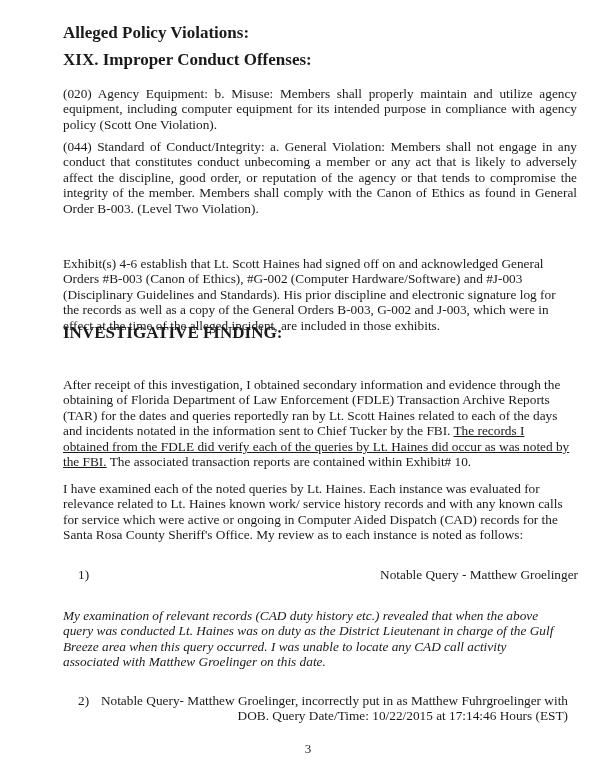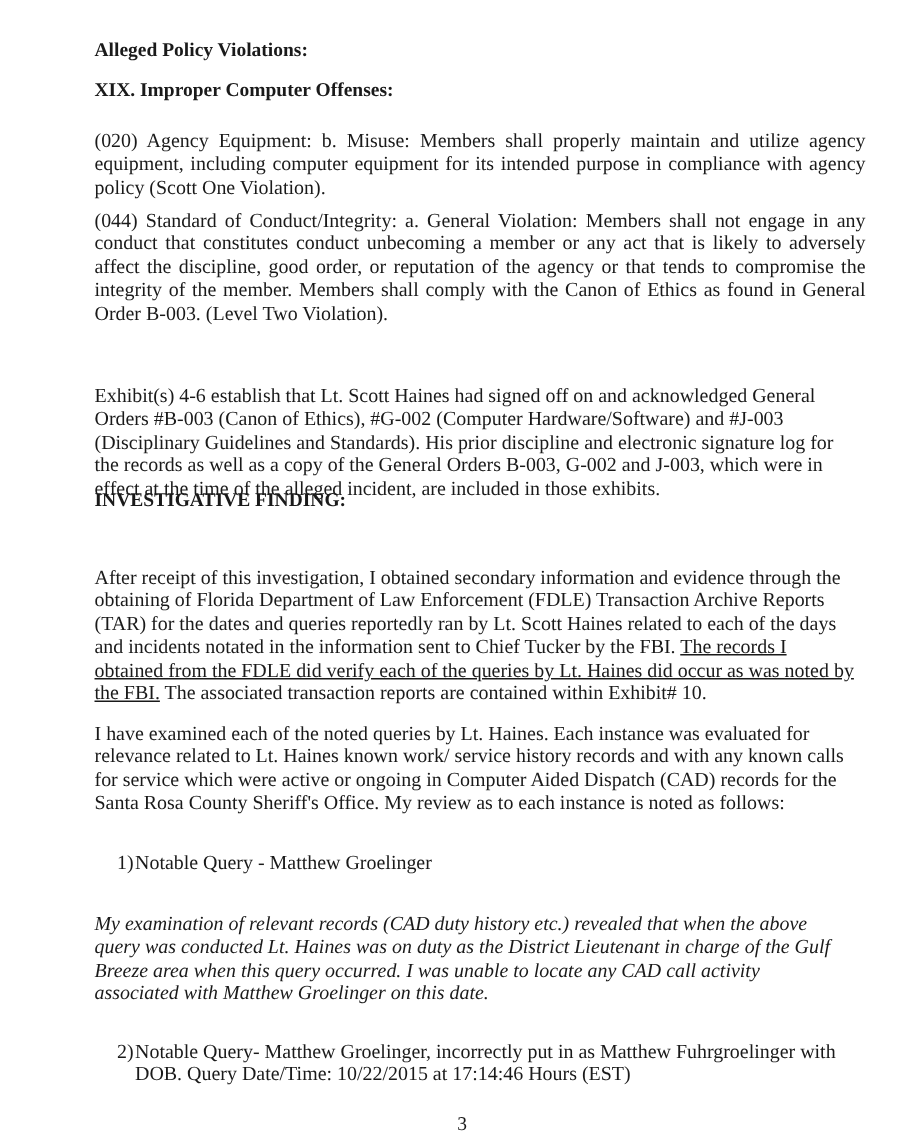--- a/index.html
+++ b/index.html
@@ -7,36 +7,36 @@
       width: 616px; height: 764px; overflow: hidden; position: relative;
       font-family: "Liberation Serif", "DejaVu Serif", serif;
       color: #1a1a1a;
       font-size: 13.3px;
       line-height: 15.4px;
     }
     .page { position: absolute; left: 0; top: 0; width: 616px; height: 764px; }
     .blk { position: absolute; left: 63px; width: 514px; margin: 0; }
     .just { text-align: justify; text-align-last: left; }
     .b { font-weight: normal; }
-    .h { font-weight: bold; font-size: 13px; }
+    .h { font-weight: bold; font-size: 17px; }
     .center { text-align: center; }
     .u { text-decoration: underline; }
     .li { position: absolute; left: 78px; width: 500px; }
     .li .num { position: absolute; left: 0; top: 0; }
-    .li .body { margin-left: 12px; }
+    .li .body { margin-left: 22px; text-align: right; }
     .pnum { position: absolute; left: 0; width: 616px; text-align: center; top: 741px; font-size: 13px; }
   </style>
 </head>
 <body>
 
 <div class="page">
 
   <p class="blk h" style="top:25px;">Alleged Policy Violations:</p>
 
-  <p class="blk h" style="top:52px;">XIX. Improper Computer Offenses:</p>
+  <p class="blk h" style="top:52px;">XIX. Improper Conduct Offenses:</p>
 
   <p class="blk just" style="top:86px;"><span class="b">(020) Agency Equipment</span><span>: b. Misuse: Members shall properly maintain and utilize agency equipment, including computer equipment for its intended purpose in compliance with agency policy (</span><span class="b">Scott One Violation</span><span>).</span></p>
 
   <p class="blk just" style="top:139px;"><span class="b">(044) Standard of Conduct/Integrity</span><span>: a. General Violation: Members shall not engage in any conduct that constitutes conduct unbecoming a member or any act that is likely to adversely affect the discipline, good order, or reputation of the agency or that tends to compromise the integrity of the member. Members shall comply with the Canon of Ethics as found in General Order B-003. </span><span class="b">(Level Two Violation)</span><span>.</span></p>
 
 
   <p class="blk" style="top:256px; width:505px;">Exhibit(s) 4-6 establish that Lt. Scott Haines had signed off on and acknowledged General Orders #B-003 (Canon of Ethics), #G-002 (Computer Hardware/Software) and #J-003 (Disciplinary Guidelines and Standards). His prior discipline and electronic signature log for the records as well as a copy of the General Orders B-003, G-002 and J-003, which were in effect at the time of the alleged incident, are included in those exhibits.</p>
 
   <p class="blk h" style="top:325px;">INVESTIGATIVE FINDING:</p>
 

